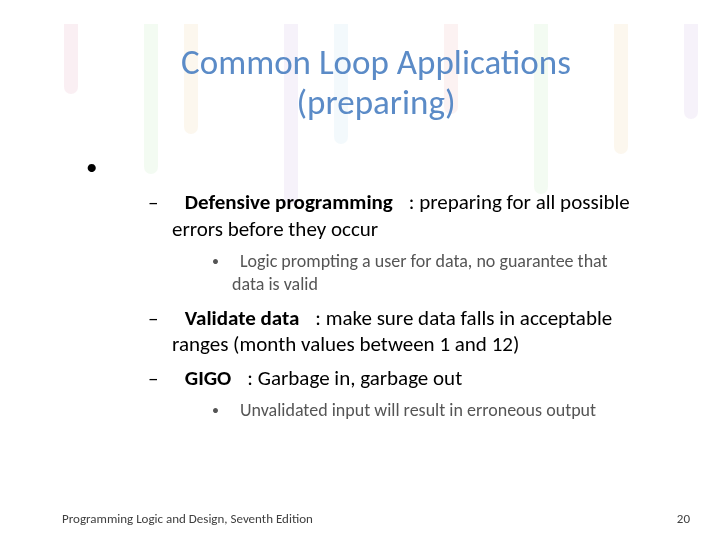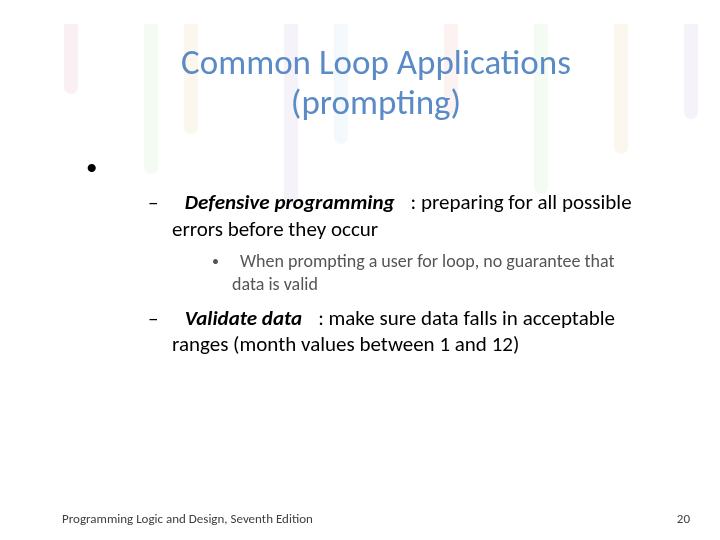--- a/index.html
+++ b/index.html
@@ -87,52 +87,58 @@
     position: absolute;
     bottom: 14px;
     left: 30px;
     right: 30px;
     display: flex;
     justify-content: space-between;
     font-size: 13px;
     color: #404040;
     z-index: 1;
   }
-  .bold-term { font-weight: 700; font-style: italic; }
+  .bold-term { font-weight: 700; }
 </style>
 </head>
 <body>
 
 <div class="bg-drip" style="left:40px;height:70px;background:#e7b8c8"></div>
 <div class="bg-drip" style="left:120px;height:150px;background:#c9eec5"></div>
 <div class="bg-drip" style="left:160px;height:110px;background:#f1d9b0"></div>
 <div class="bg-drip" style="left:260px;height:180px;background:#d7c6ea"></div>
 <div class="bg-drip" style="left:310px;height:120px;background:#c7e5f2"></div>
 <div class="bg-drip" style="left:420px;height:90px;background:#f3c3c3"></div>
 <div class="bg-drip" style="left:510px;height:170px;background:#c9eec5"></div>
 <div class="bg-drip" style="left:590px;height:130px;background:#f1d9b0"></div>
 <div class="bg-drip" style="left:660px;height:95px;background:#d7c6ea"></div>
 
 <h1 class="slide-title">
   <span>Common Loop Applications</span><br>
-  <span>(prompting)</span>
+  <span>(preparing)</span>
 </h1>
 
 <div class="content">
   <ul class="lvl1">
     <li>
       <ul class="lvl2">
         <li>
           <span class="bold-term">Defensive programming</span><span>: preparing for all possible errors before they occur</span>
           <ul class="lvl3">
-            <li><span>When prompting a user for loop, no guarantee that data is valid</span></li>
+            <li><span>Logic prompting a user for data, no guarantee that data is valid</span></li>
           </ul>
         </li>
         <li>
           <span class="bold-term">Validate data</span><span>: make sure data falls in acceptable ranges (month values between 1 and 12)</span>
+        </li>
+        <li>
+          <span class="bold-term">GIGO</span><span>: Garbage in, garbage out</span>
+          <ul class="lvl3">
+            <li><span>Unvalidated input will result in erroneous output</span></li>
+          </ul>
         </li>
       </ul>
     </li>
   </ul>
 </div>
 
 <div class="footer">
   <span>Programming Logic and Design, Seventh Edition</span>
   <span>20</span>
 </div>

